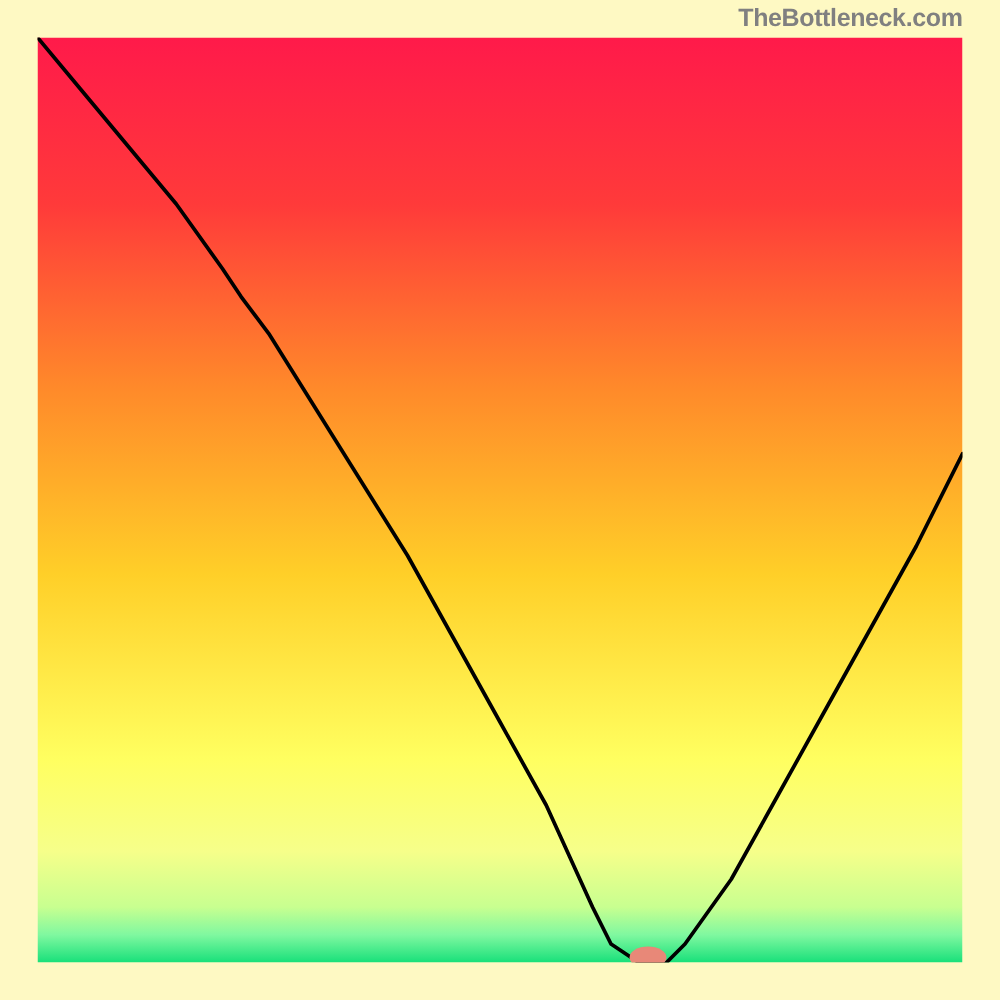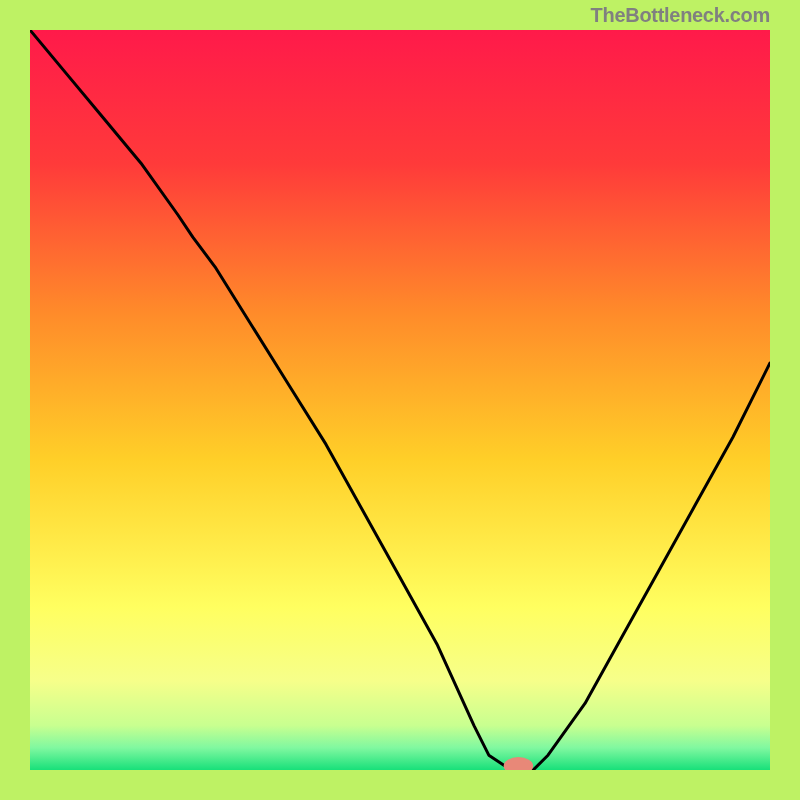--- a/index.html
+++ b/index.html
@@ -7,21 +7,21 @@
     padding: 0;
     width: 800px;
     height: 800px;
     background: #000000;
     overflow: hidden;
   }
   .chart-container {
     position: relative;
     width: 800px;
     height: 800px;
-    background: #bef264;
+    background: #fef9c3;
   }
   .plot-area {
     position: absolute;
     left: 30px;
     top: 30px;
     width: 740px;
     height: 740px;
   }
   .watermark {
     position: absolute;

